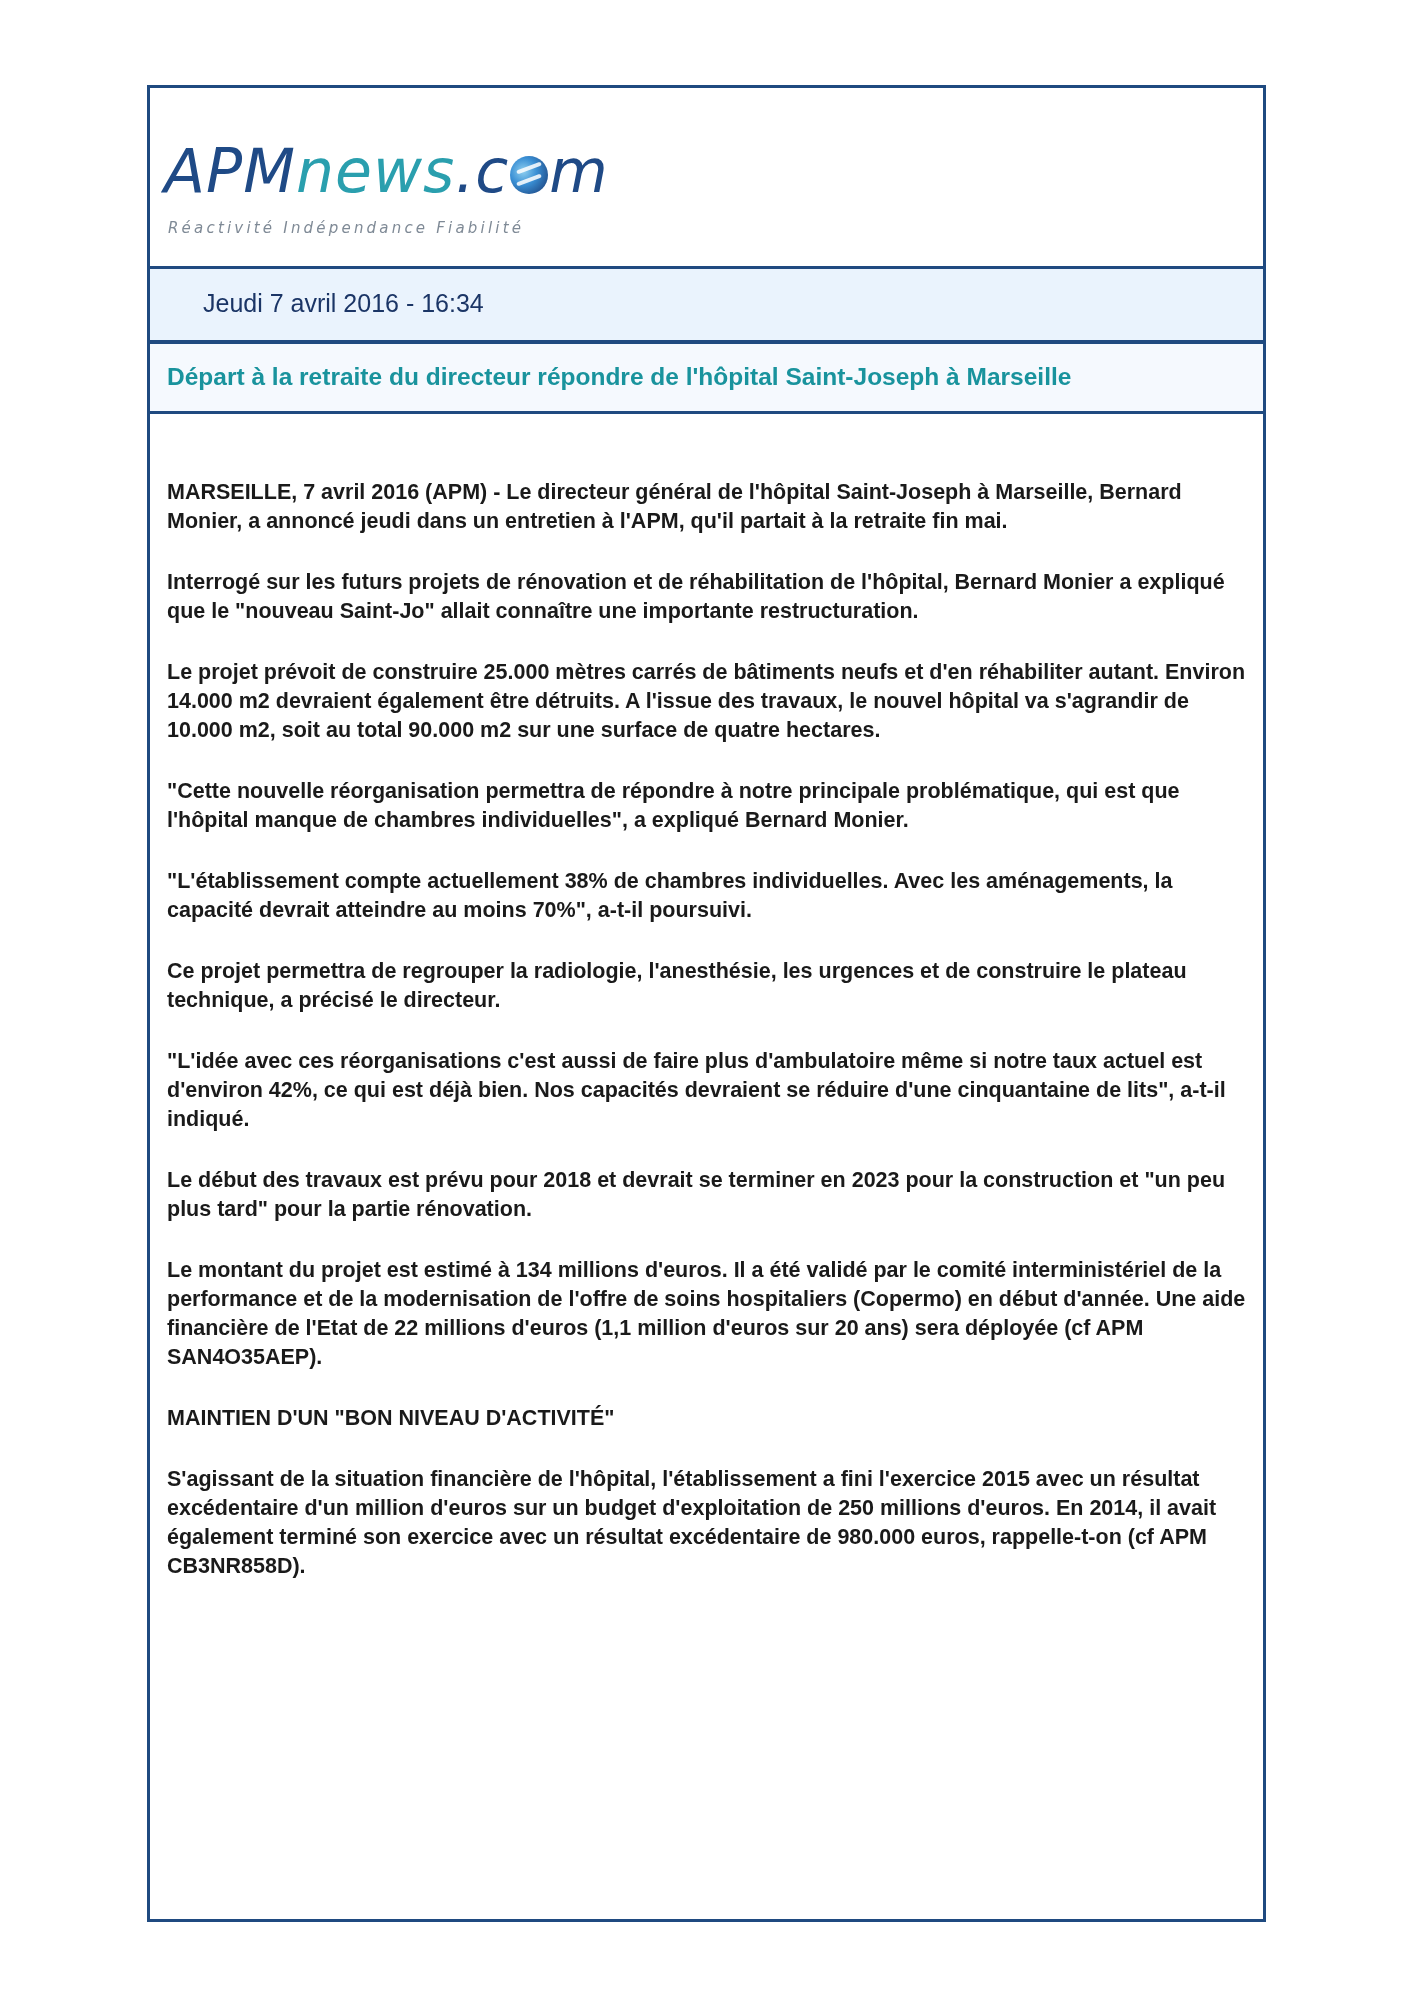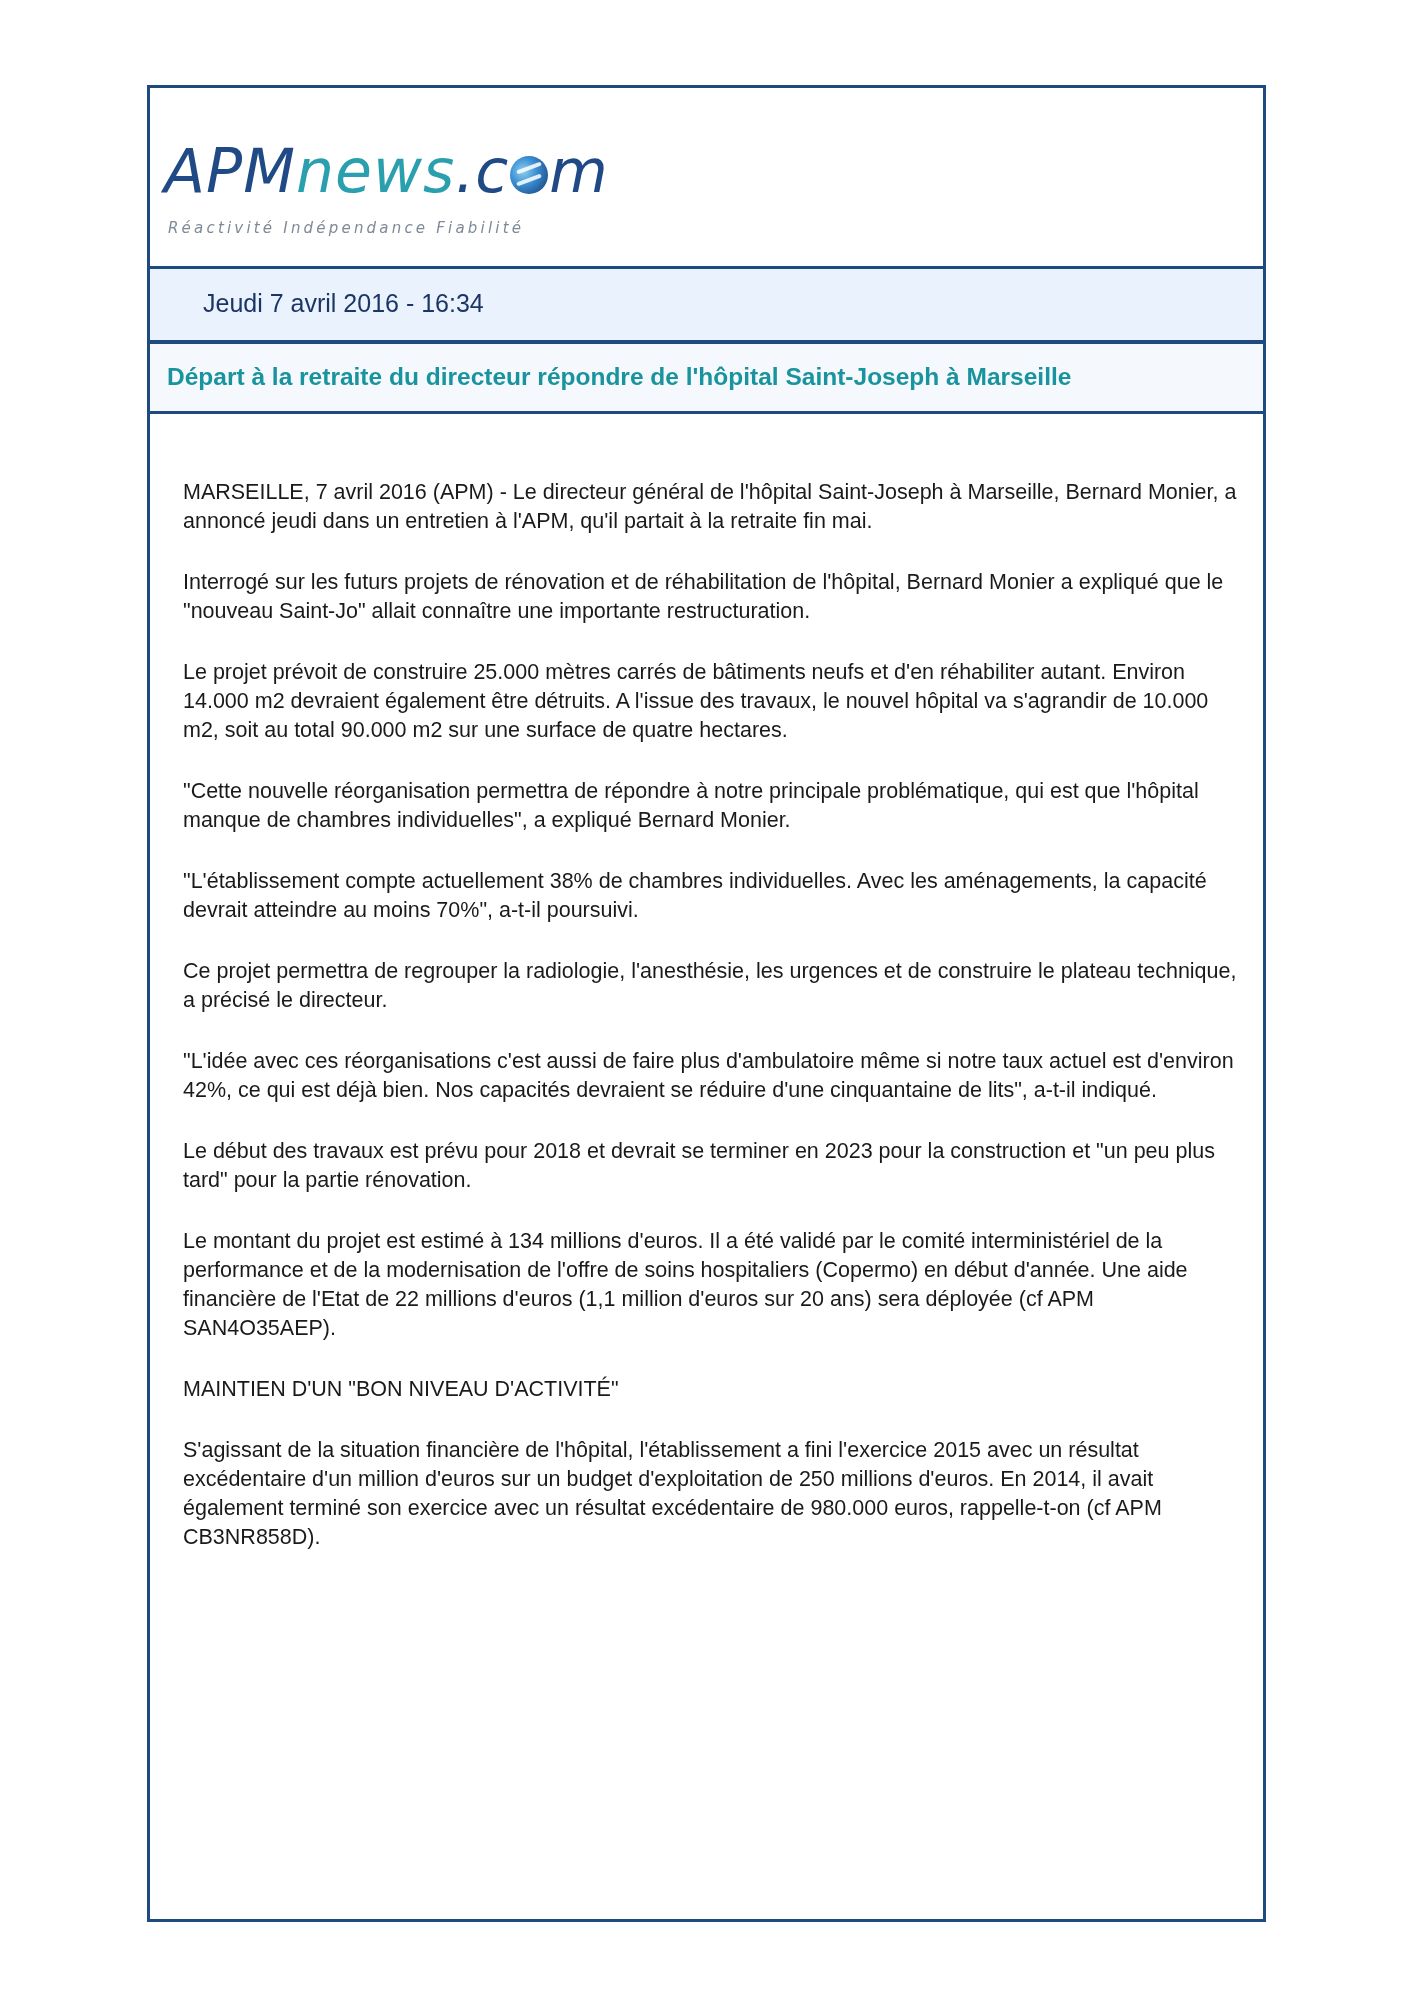--- a/index.html
+++ b/index.html
@@ -138,21 +138,22 @@
     .article {
       position: absolute;
       left: 17px;
       top: 390px;
       width: 1080px;
       font-size: 21.5px;
       line-height: 29px;
       color: #1a1a1a;
     }
     .article p {
-      margin: 0 0 32px 16px;
+      margin: 0 0 32px 0;
+      font-weight: bold;
     }
   </style>
 </head>
 <body>
 
 <div class="frame">
 
   <div class="logo-area">
     <div class="logo">
       <div class="logo-main">

